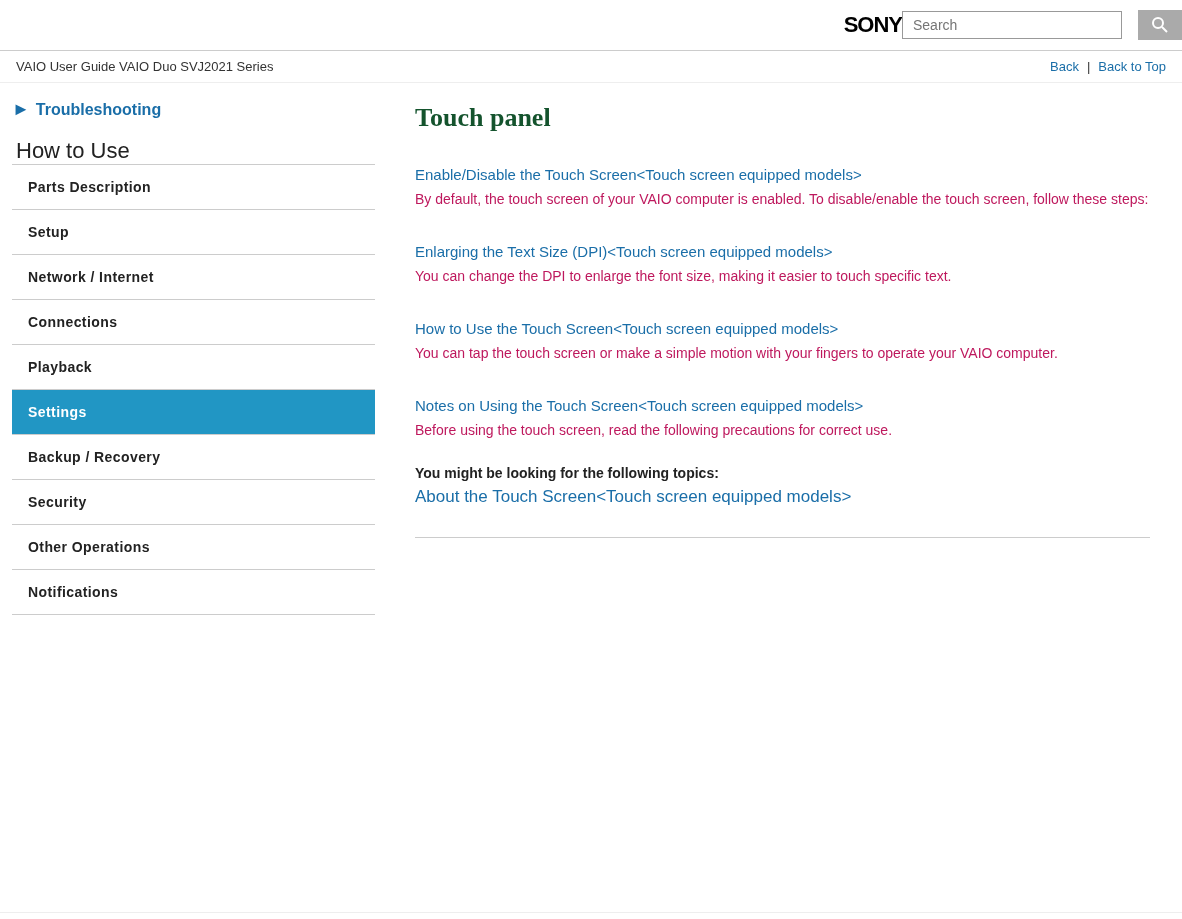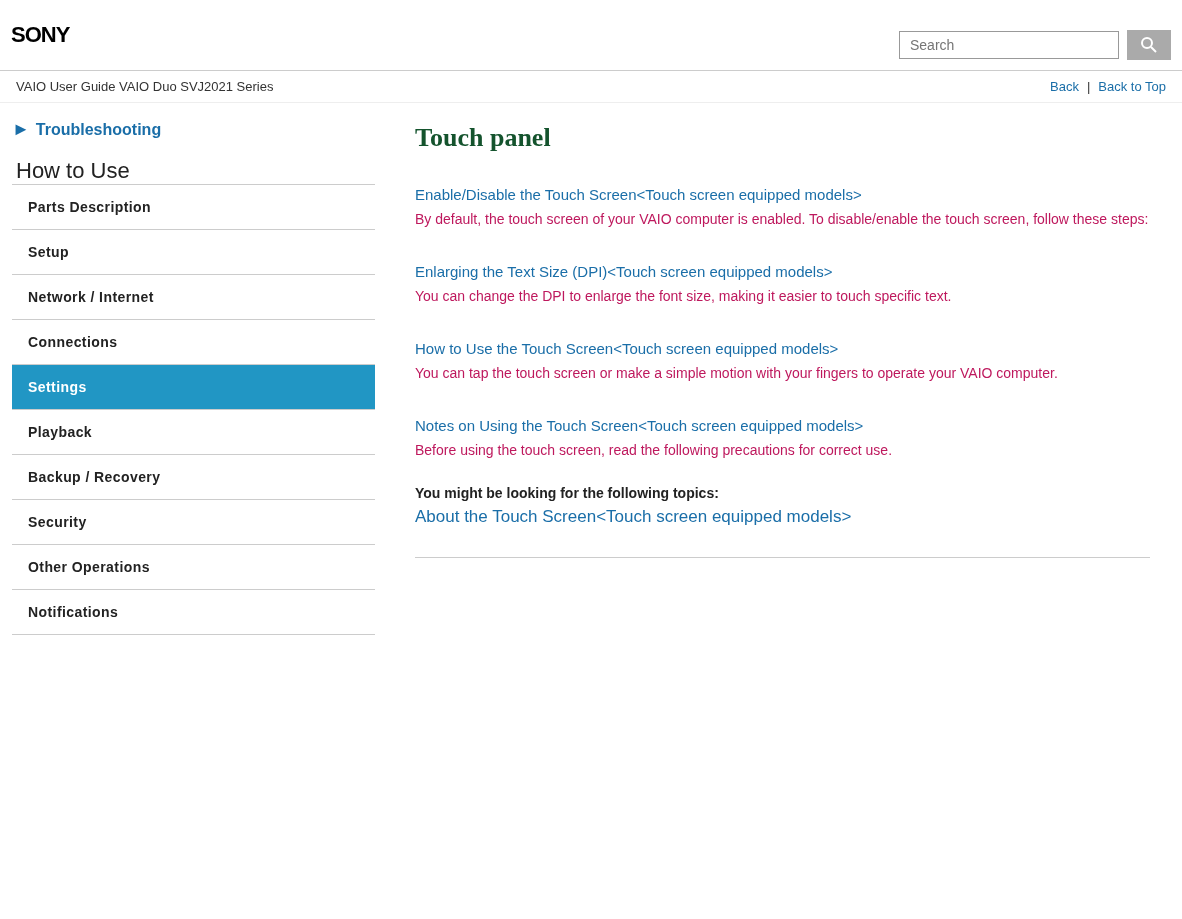--- a/index.html
+++ b/index.html
@@ -2,36 +2,35 @@
 <html><head>
   <meta charset="utf-8">
   <style>
     * { margin: 0; padding: 0; box-sizing: border-box; }
     body { font-family: Arial, sans-serif; font-size: 14px; color: #222; background: #fff; }
 
     
     #header {
       display: flex;
       align-items: center;
-      justify-content: space-between;
-      padding: 10px 11px;
+      justify-content: flex-end;
+      padding: 10px 0;
       border-bottom: 1px solid #ccc;
       background: #fff;
     }
     #logo {
       font-size: 22px;
       font-weight: bold;
       letter-spacing: -1px;
       color: #000;
     }
     #search-area {
       display: flex;
       align-items: center;
-      gap: 8px;
-      margin-top: 20px;
+      gap: 16px;
     }
     #search-input {
       border: 1px solid #999;
       padding: 5px 10px;
       font-size: 14px;
       width: 220px;
       outline: none;
       color: #888;
     }
     #search-button {
@@ -216,24 +215,24 @@
       <div class="sidebar-item-wrap">
         <a class="sidebar-item" href="#">Setup</a>
       </div>
       <div class="sidebar-item-wrap">
         <a class="sidebar-item" href="#">Network / Internet</a>
       </div>
       <div class="sidebar-item-wrap">
         <a class="sidebar-item" href="#">Connections</a>
       </div>
       <div class="sidebar-item-wrap">
+        <a class="sidebar-item" href="#">Playback</a>
+      </div>
+      <div class="sidebar-item-wrap">
         <a class="sidebar-item active" href="#">Settings</a>
-      </div>
-      <div class="sidebar-item-wrap">
-        <a class="sidebar-item" href="#">Playback</a>
       </div>
       <div class="sidebar-item-wrap">
         <a class="sidebar-item" href="#">Backup / Recovery</a>
       </div>
       <div class="sidebar-item-wrap">
         <a class="sidebar-item" href="#">Security</a>
       </div>
       <div class="sidebar-item-wrap">
         <a class="sidebar-item" href="#">Other Operations</a>
       </div>

